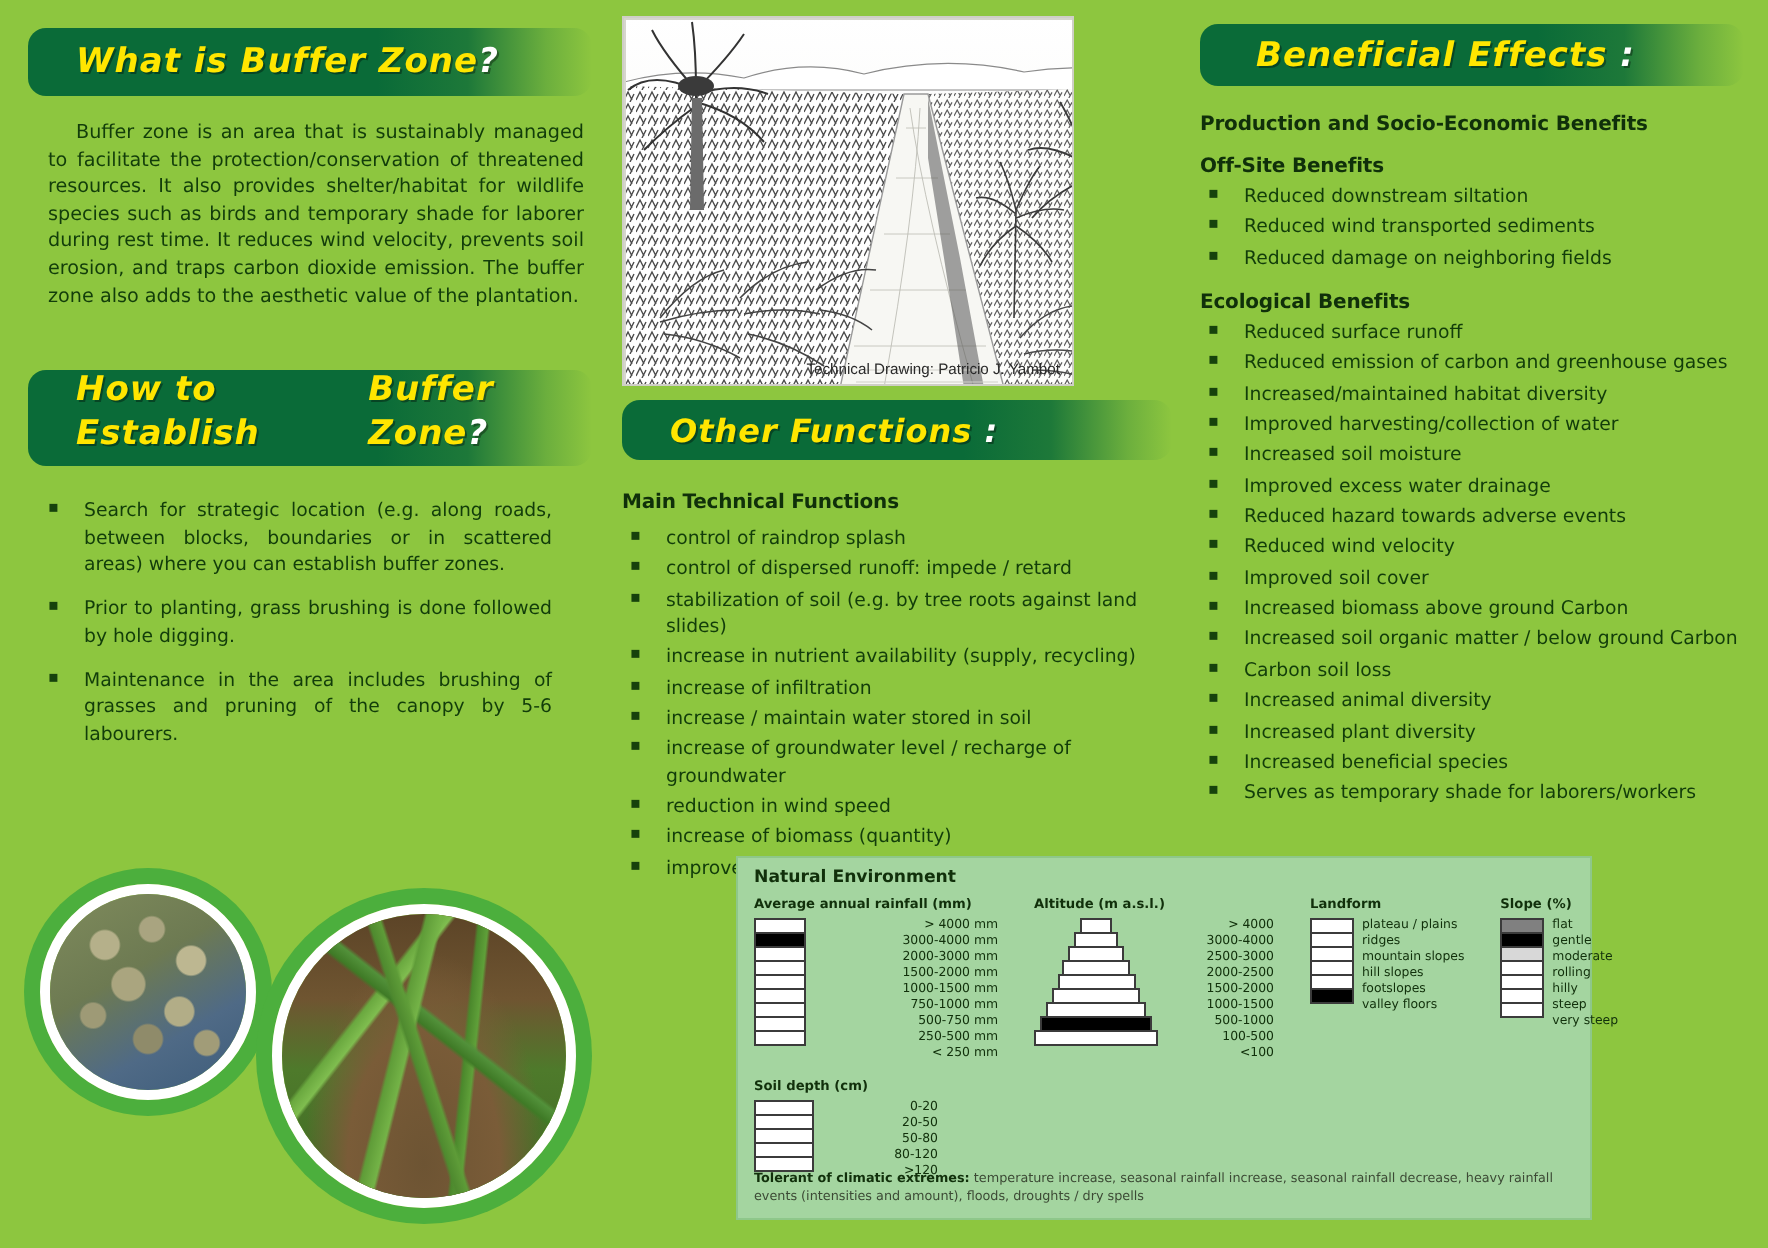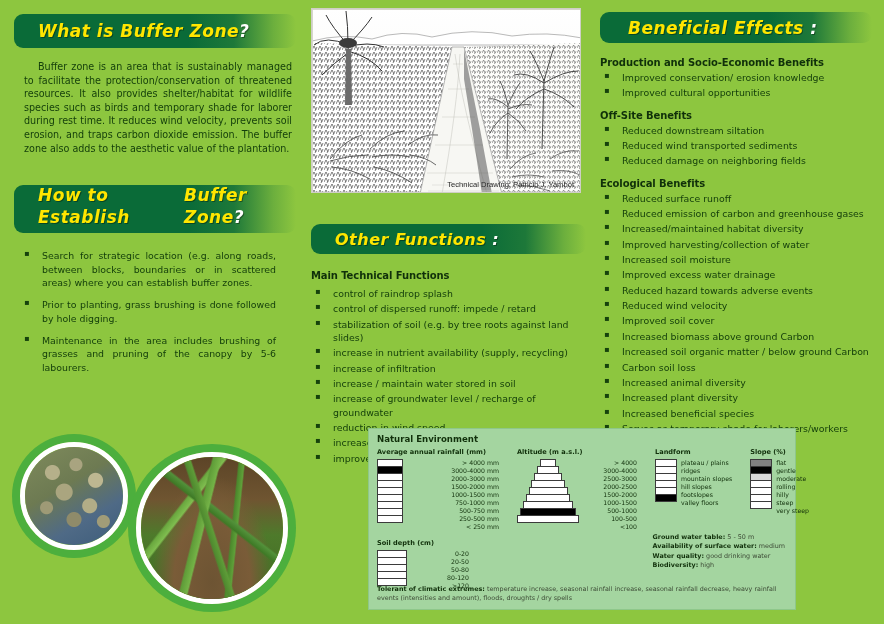--- a/index.html
+++ b/index.html
@@ -23,21 +23,21 @@
     font-style: italic;
     letter-spacing:.5px;
     display:flex; align-items:center;
     padding-left:24px;
     text-shadow: 1px 1px 0 rgba(0,0,0,.35);
   }
   .hdr span.q { color:#ffffff; }
 
   
   .col-left  { position:absolute; left:14px;  top:14px; width:282px; }
-  .col-mid   { position:absolute; left:311px; top:8px;  width:275px;margin-top:24px; }
+  .col-mid   { position:absolute; left:311px; top:8px;  width:275px; }
   .col-right { position:absolute; left:600px; top:12px; width:272px; }
 
   .body-text {
     color:#123d0a; font-size:9.6px; line-height:1.42;
     text-align: justify;
   }
   ul.bul { list-style:none; margin:0; padding:0; }
   ul.bul li {
     position:relative; padding-left:22px; margin-bottom:2px;
     color:#123d0a; font-size:9.4px; line-height:1.42;
@@ -49,21 +49,21 @@
   ul.bul.spaced li { margin-bottom:9px; }
 
   h4.sub {
     margin:0 0 3px 0; font-size:10px; color:#10300a;
     font-weight:bold; letter-spacing:-0.1px;
   }
   h4.sub.gap { margin-top:10px; }
 
   
   .drawing {
-    position:absolute; left:311px; top:8px; width:270px; height:185px;
+    position:absolute; left:311px; top:8px; width:226px; height:185px;
     background:#22c55e; border:1px solid #cfcfc6; overflow:hidden;
   }
   .drawing svg { display:block; }
   .credit {
     position:absolute; right:6px; bottom:3px;
     font-size:7.6px; color:#2a2a2a; font-family:"Liberation Sans", sans-serif;
   }
 
   
   .photo-blob {
@@ -269,24 +269,20 @@
       <li>improvement in biodiversity</li>
     </ul>
   </div>
 
   <div class="col-right">
     <div class="hdr" style="position:relative; height:31px; font-size:17px;padding-left:28px;">
       <span>Beneficial Effects</span>&nbsp;<span class="q">:</span>
     </div>
 
     <h4 class="sub" style="margin-top:14px;">Production and Socio-Economic Benefits</h4>
-    <ul class="bul">
-      <li>Improved conservation/ erosion knowledge</li>
-      <li>Improved cultural opportunities</li>
-    </ul>
 
     <h4 class="sub gap">Off-Site Benefits</h4>
     <ul class="bul">
       <li>Reduced downstream siltation</li>
       <li>Reduced wind transported sediments</li>
       <li>Reduced damage on neighboring fields</li>
     </ul>
 
     <h4 class="sub gap">Ecological Benefits</h4>
     <ul class="bul">
@@ -457,26 +453,20 @@
         <div class="scale-lbls right" id="soil-labels" style="width:62px;">
             <div>0-20</div>
             <div>20-50</div>
             <div>50-80</div>
             <div>80-120</div>
             <div>&gt;120</div>
           </div>
       </div>
     </div>
 
-    <div class="nat-facts" id="nat-facts">
-        <div><b>Ground water table:</b><span> 5 - 50 m</span></div>
-        <div><b>Availability of surface water:</b><span> medium</span></div>
-        <div><b>Water quality:</b><span> good drinking water</span></div>
-        <div><b>Biodiversity:</b><span> high</span></div>
-      </div>
 
     <div class="nat-foot">
       <b>Tolerant of climatic extremes:</b>
       <span>temperature increase, seasonal rainfall increase, seasonal rainfall decrease, heavy rainfall events (intensities and amount), floods, droughts / dry spells</span>
     </div>
   </div>
 
 </div>
 
 </body></html>

